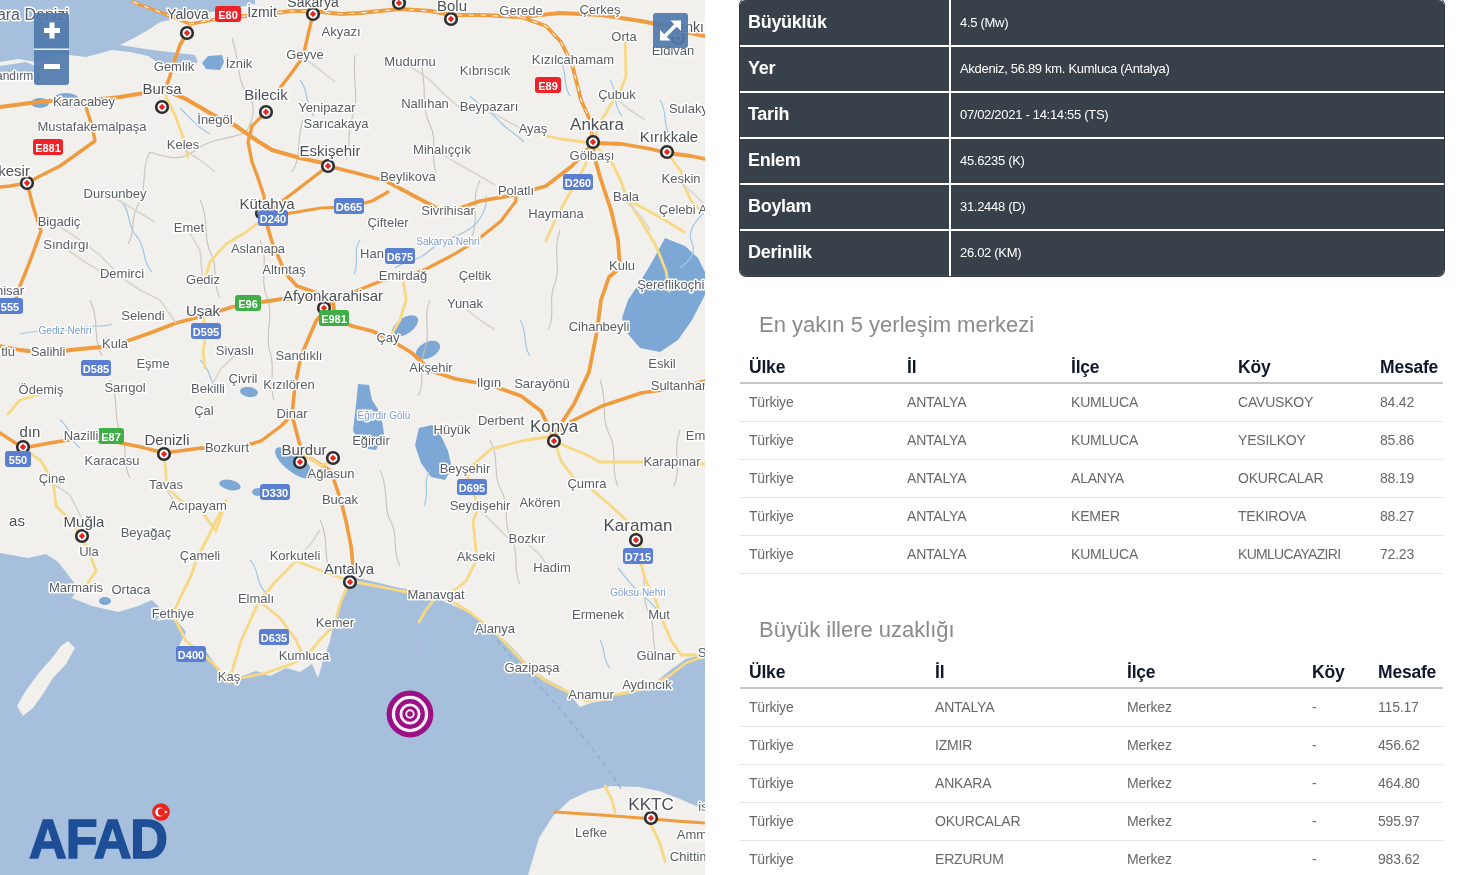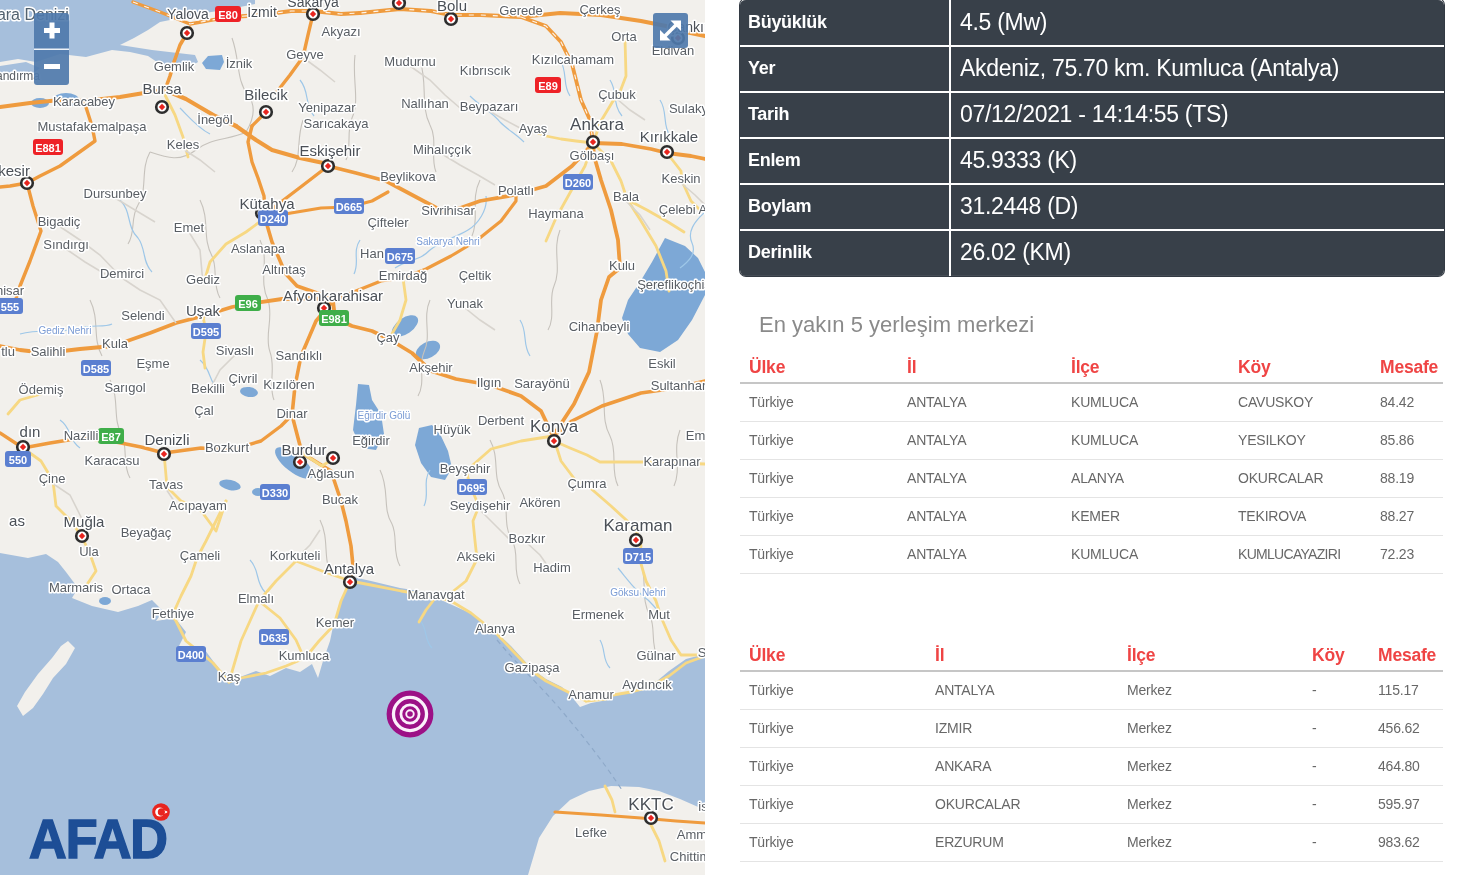--- a/index.html
+++ b/index.html
@@ -3,32 +3,32 @@
 <meta charset="utf-8">
 <style>
 * { margin:0; padding:0; box-sizing:border-box; }
 html,body { width:1462px; height:875px; overflow:hidden; background:#fff;
   font-family:"Liberation Sans", sans-serif; }
 #map { position:absolute; left:0; top:0; width:705px; height:875px; background:#f2f0ec; }
 #panel { position:absolute; left:705px; top:0; width:757px; height:875px; background:#fff; }
 
 
 #infotable { position:absolute; left:35px; top:-1px; width:704px; border-collapse:collapse; border-radius:6px; overflow:hidden; box-shadow:0 0 0 1px #333a43; }
-#infotable td { background:#384049; color:#fff; height:46px; font-size:23px; letter-spacing:-0.3px;
+#infotable td { background:#384049; color:#fff; height:46px; font-size:13px; letter-spacing:-0.3px;
   border-bottom:2px solid #fff; vertical-align:middle; }
 #infotable td.k { font-weight:bold; padding-left:8px; width:210px; font-size:18px;
   border-right:2px solid #fff; }
 #infotable td.v { padding-left:9px; }
 #infotable tr:last-child td { border-bottom:1px solid #454c55; }
 #infotable { border-top:1px solid #454c55; }
 
 .sect { position:absolute; left:35px; width:712px; }
 .sect h3 { font-size:22px; color:#8a8a8a; font-weight:normal; padding-left:19px; line-height:17px; }
 .dtable { width:703px; border-collapse:collapse; table-layout:fixed; margin-top:19px; }
-.dtable th { text-align:left; font-size:17.5px; color:#ef4444; height:31px; letter-spacing:-0.2px;
+.dtable th { text-align:left; font-size:17.5px; color:#0f172a; height:31px; letter-spacing:-0.2px;
   border-bottom:2px solid #c6c6c6; vertical-align:middle; font-weight:bold; }
 .dtable td { font-size:14px; color:#686868; height:38px; letter-spacing:-0.2px;
   border-bottom:1px solid #e4e4e4; vertical-align:middle; }
 </style>
 </head>
 <body>
 <div id="map" style="overflow:hidden;">
     <svg width="705" height="875" viewBox="0 0 705 875" style="position:absolute;left:0;top:0;">
 <rect x="0" y="0" width="705" height="875" fill="#f2f0ec"></rect>
 <path d="M0,0 L255,0 L255,4 L230,9 L205,13 L160,22 L148,30 L134,38 L120,45 L152,50 L195,55 L198,62 L188,68 L160,64 L148,56 L130,52 L112,50 L86,57 L60,54 L36,62 L18,59 L0,62 Z" fill="#a6bfdc"></path>
@@ -507,29 +507,29 @@
   </div>
 <div id="panel">
   <table id="infotable">
     <tbody>
         <tr>
           <td class="k">Büyüklük</td>
           <td class="v">4.5 (Mw)</td>
         </tr>
     <tr>
           <td class="k">Yer</td>
-          <td class="v">Akdeniz, 75.70 km. Kumluca (Antalya)</td>
+          <td class="v">Akdeniz, 56.89 km. Kumluca (Antalya)</td>
         </tr>
     <tr>
           <td class="k">Tarih</td>
-          <td class="v">07/12/2021 - 14:14:55 (TS)</td>
+          <td class="v">07/02/2021 - 14:14:55 (TS)</td>
         </tr>
     <tr>
           <td class="k">Enlem</td>
-          <td class="v">45.9333 (K)</td>
+          <td class="v">45.6235 (K)</td>
         </tr>
     <tr>
           <td class="k">Boylam</td>
           <td class="v">31.2448 (D)</td>
         </tr>
     <tr>
           <td class="k">Derinlik</td>
           <td class="v">26.02 (KM)</td>
         </tr>
   </tbody>
@@ -586,20 +586,21 @@
             <td>ANTALYA</td>
             <td>KUMLUCA</td>
             <td><span style="letter-spacing:-0.7px;">KUMLUCAYAZIRI</span></td>
             <td>72.23</td>
           </tr>
     </tbody>
       </table>
   </div>
 
   <div class="sect" style="top:621px;">
+    <h3>Büyük illere uzaklığı</h3>
     <table class="dtable">
       <colgroup>
           <col style="width:195px">
           <col style="width:192px">
           <col style="width:185px">
           <col style="width:66px">
           <col style="width:65px">
         </colgroup>
       <tbody>
           <tr>

